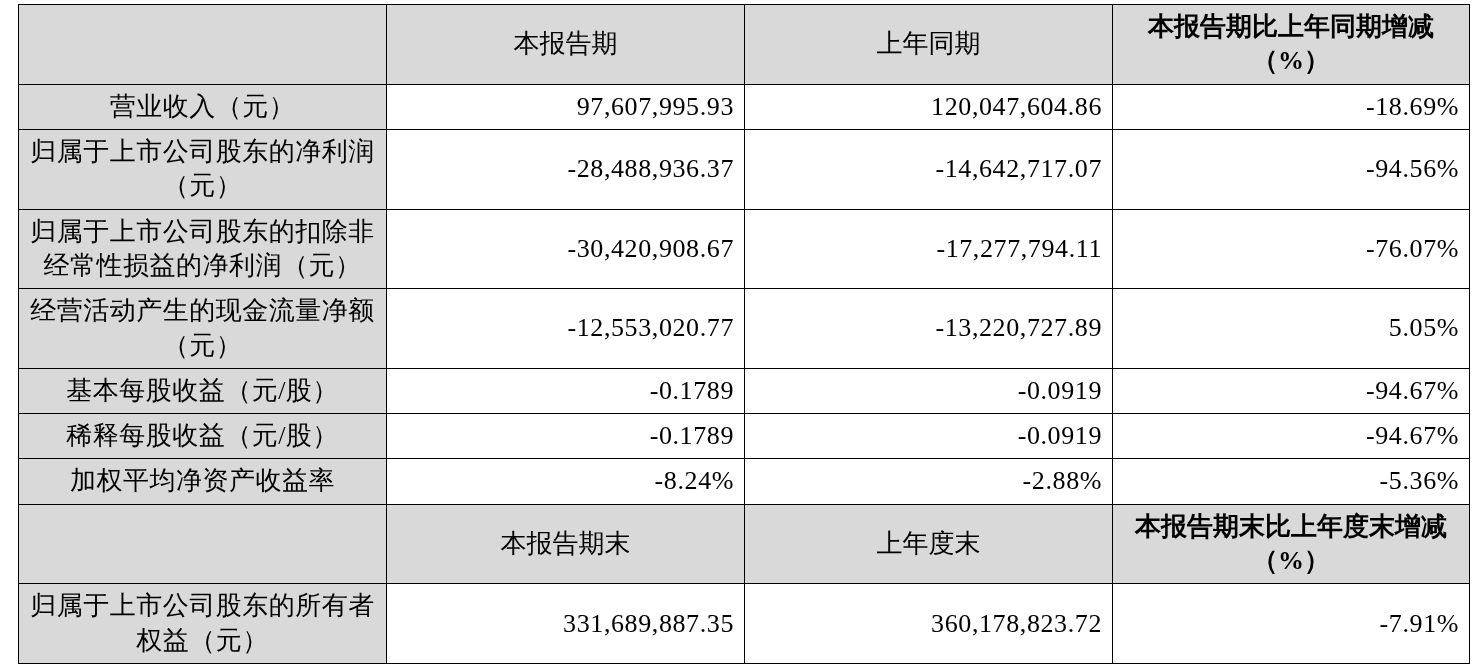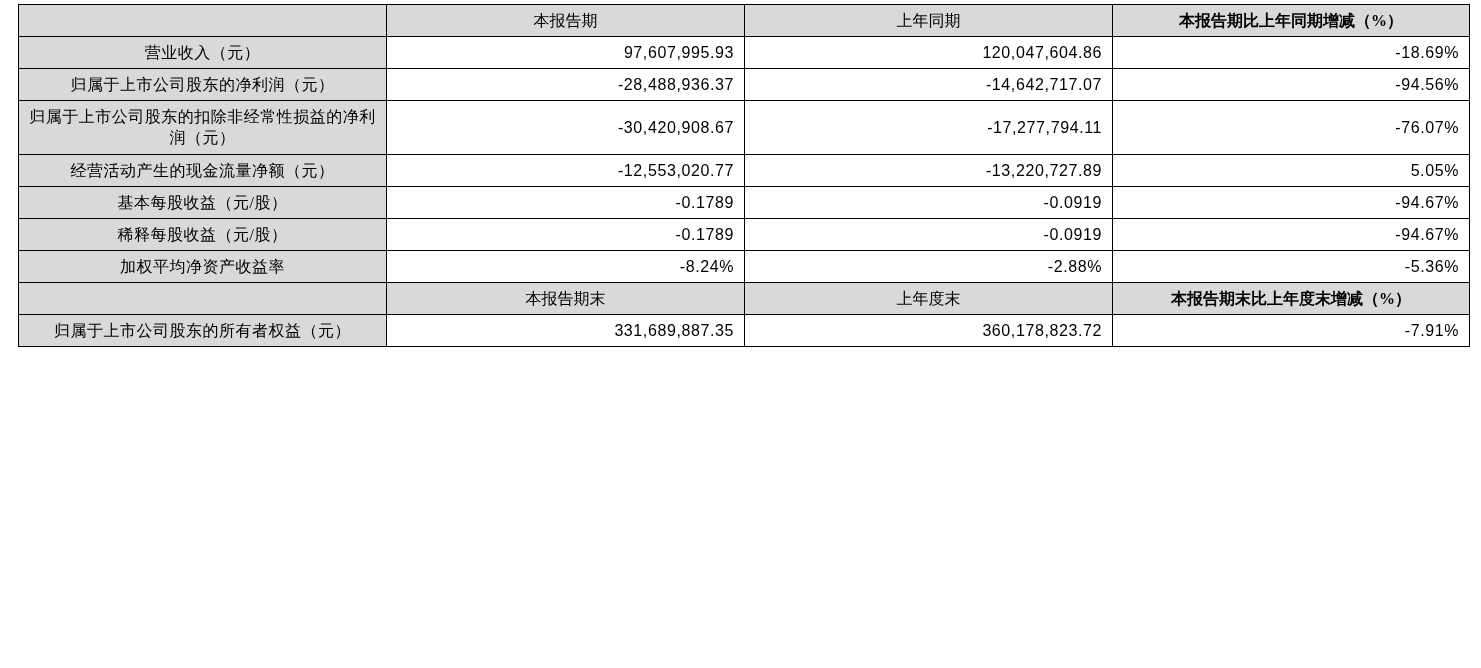--- a/index.html
+++ b/index.html
@@ -17,21 +17,21 @@
   .sheet {
     width: 1481px;
     height: 668px;
     box-sizing: border-box;
     padding: 4px 6px 0 18px;
   }
   table.fin {
     border-collapse: collapse;
     table-layout: fixed;
     width: 1451px;
-    font-size: 16px;
+    font-size: 26px;
     border-radius: 24px;
   }
   table.fin td {
     border: 1px solid #000000;
     padding: 5px 10px;
     vertical-align: middle;
     line-height: 1.32;
     word-break: break-all;
   }
   col.c-label { width: 368px; }
@@ -46,21 +46,21 @@
   }
   td.hdr {
     background: #d9d9d9;
     text-align: center;
   }
   td.blank {
     background: #d9d9d9;
   }
   td.num {
     text-align: right;
-    font-family: Liberation Sans, sans-serif;
+    font-family: Liberation Serif, serif;
     letter-spacing: 0.6px;
   }
   .two-line { line-height: 1.34; font-weight: bold; }
 </style>
 </head>
 <body>
 
 <div class="sheet">
   <table class="fin">
     <colgroup>

